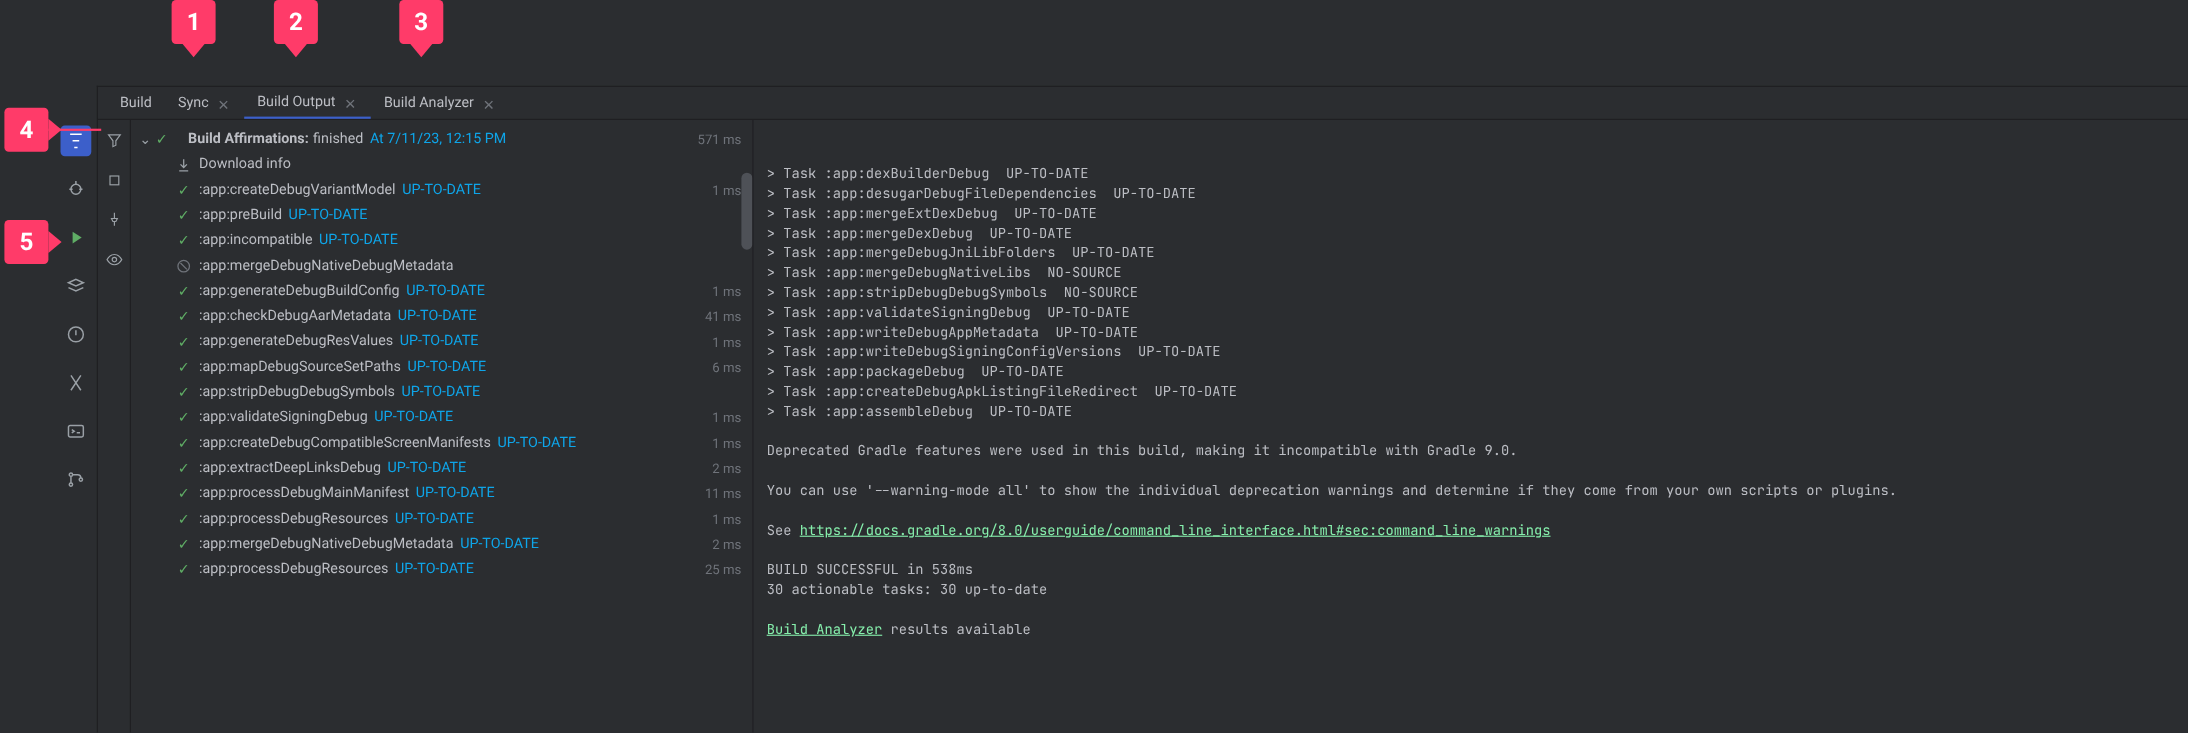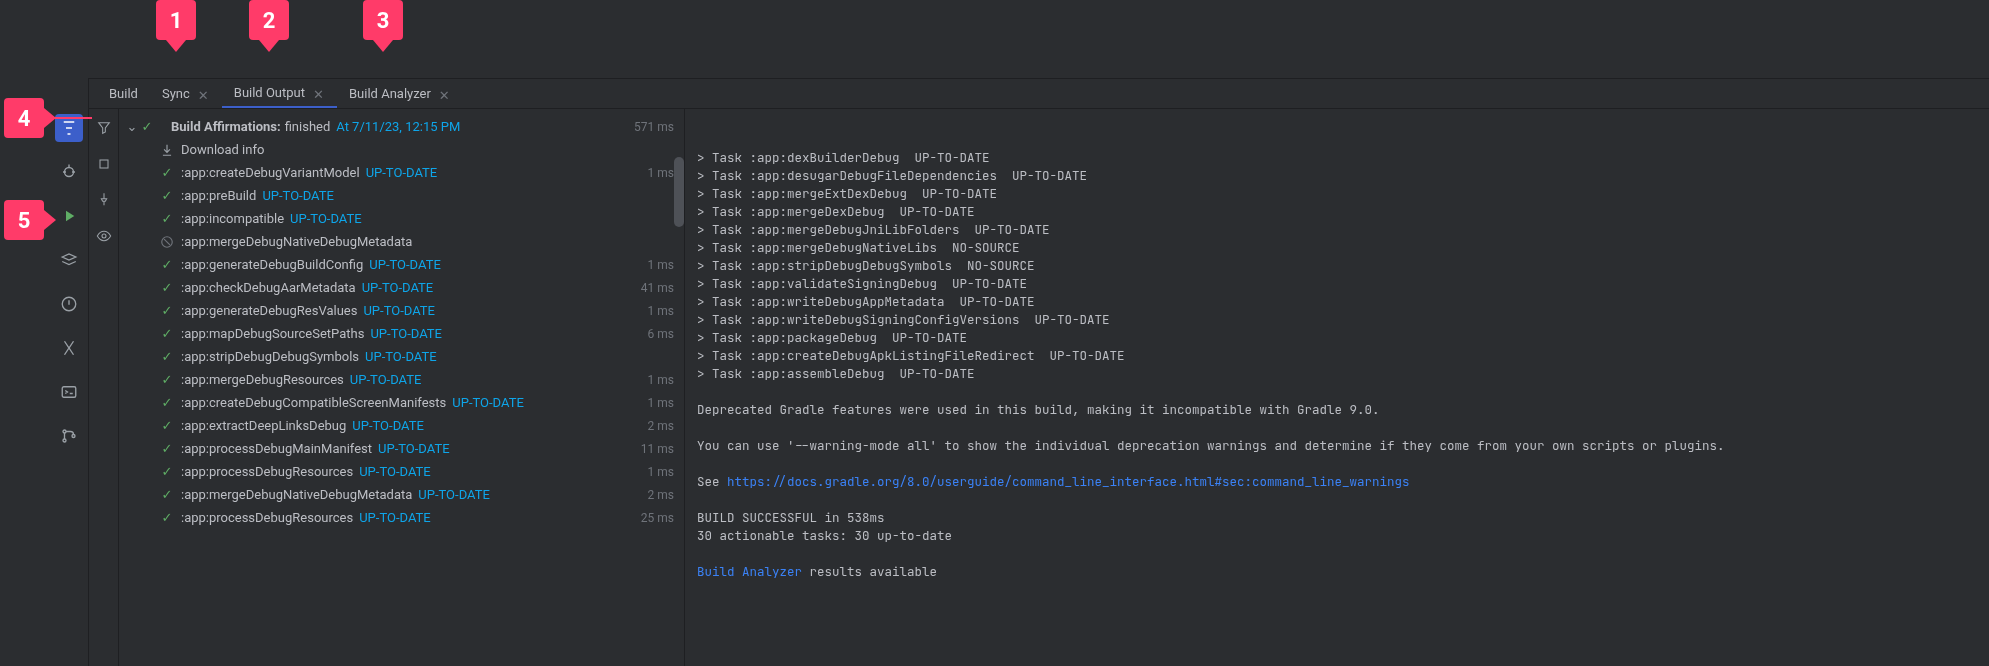--- a/index.html
+++ b/index.html
@@ -36,21 +36,21 @@
     .status-icon.ok { color: #5fad65; }
     .status-icon.skip { color: #6f737a; }
     .status-icon.dl { color: #9aa0a6; }
     .task-name { color: #bcbec4; white-space: nowrap; }
     .task-name.bold { font-weight: 700; padding-left: 10px; }
     .task-status { color: #0ea5e9; margin-left: 6px; }
     .task-time { margin-left: auto; color: #6f737a; font-size: 12px; }
 
     .console-panel { flex: 1; padding: 4px 12px; font-family: Menlo, "JetBrains Mono", monospace; font-size: 12.5px; line-height: 18px; color: #bcbec4; overflow: auto; white-space: pre; }
     .console-line { white-space: pre; }
-    .console-link { color: #3b82f6; cursor: pointer; }
+    .console-link { color: #86efac; text-decoration: underline; cursor: pointer; }
 
     .scrollbar-thumb { position: absolute; right: 0; top: 48px; width: 10px; height: 70px; background: #4e5157; border-radius: 5px; }
   </style>
 </head>
 <body>
 
 <div class="callout top" style="top:0;left:156px">1</div>
 <div class="callout top" style="top:0;left:249px">2</div>
 <div class="callout top" style="top:0;left:363px">3</div>
 <div class="callout left" style="top:98px;left:4px">4</div>
@@ -229,21 +229,21 @@
           </div>
           <div class="tree-row">
             <span class="indent" style="width:40px"></span>
             <span class="status-icon ok">✓</span>
             <span class="task-name">:app:stripDebugDebugSymbols</span>
             <span class="task-status">UP-TO-DATE</span>
           </div>
           <div class="tree-row">
             <span class="indent" style="width:40px"></span>
             <span class="status-icon ok">✓</span>
-            <span class="task-name">:app:mergeDebugResources</span>
+            <span class="task-name">:app:validateSigningDebug</span>
             <span class="task-status">UP-TO-DATE</span>
             <span class="task-time">1 ms</span>
           </div>
           <div class="tree-row">
             <span class="indent" style="width:40px"></span>
             <span class="status-icon ok">✓</span>
             <span class="task-name">:app:createDebugCompatibleScreenManifests</span>
             <span class="task-status">UP-TO-DATE</span>
             <span class="task-time">1 ms</span>
           </div>

